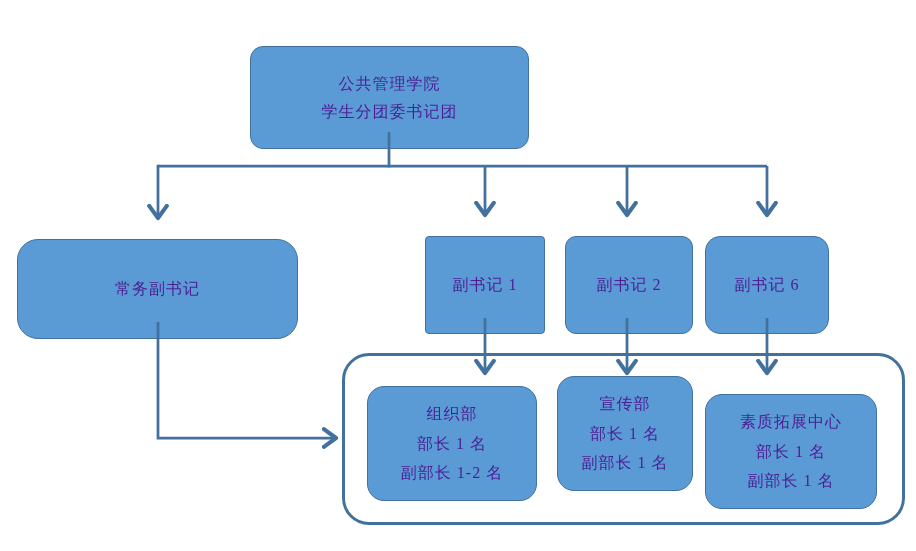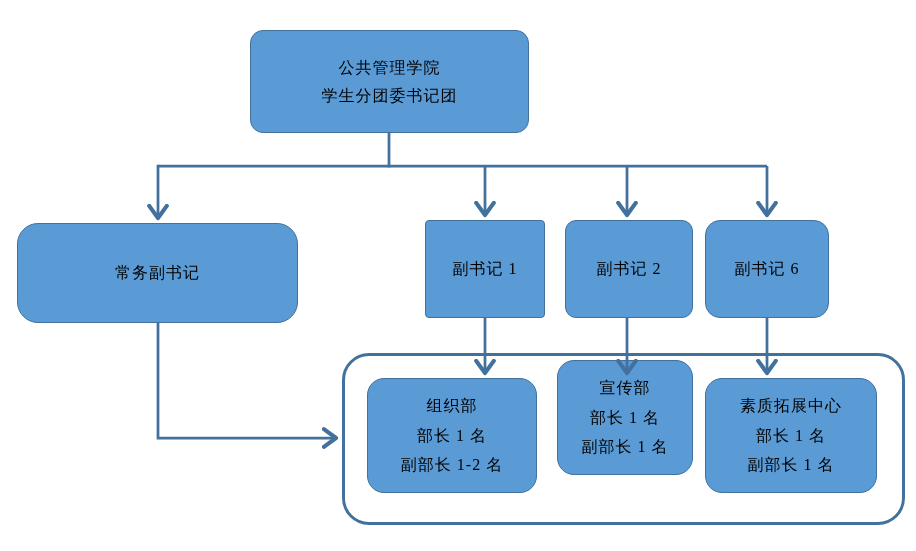--- a/index.html
+++ b/index.html
@@ -9,46 +9,47 @@
     height: 551px;
     background: #ffffff;
     font-family: "Liberation Serif", "DejaVu Serif", serif;
     overflow: hidden;
   }
   .node {
     position: absolute;
     box-sizing: border-box;
     background: #5B9BD5;
     border: 1.5px solid #41719C;
-    color: #000000;
+    color: #4c1d95;
     display: flex;
     flex-direction: column;
     align-items: center;
     justify-content: center;
     text-align: right;
     font-size: 16px;
     letter-spacing: 1px;
     line-height: 28px;
+    margin-top: 16px;
   }
   .node .line { display: block; white-space: nowrap; }
   .root-box     { left: 250px; top: 30px;  width: 279px; height: 103px; border-radius: 13px; }
   .exec-box     { left: 17px;  top: 223px; width: 281px; height: 100px; border-radius: 21px; }
   .ds1-box      { left: 425px; top: 220px; width: 120px; height: 98px;  border-radius: 4px; }
   .ds2-box      { left: 565px; top: 220px; width: 128px; height: 98px;  border-radius: 11px; }
   .ds3-box      { left: 705px; top: 220px; width: 124px; height: 98px;  border-radius: 15px; }
   .container-box {
     position: absolute;
     box-sizing: border-box;
     left: 342px; top: 353px; width: 563px; height: 172px;
     background: #ffffff;
     border: 3px solid #41719C;
     border-radius: 27px;
   }
   .dept-box { line-height: 29.5px; }
-  .dept1-box { left: 367px; top: 378px; width: 170px; height: 115px; border-radius: 17px; }
+  .dept1-box { left: 367px; top: 370px; width: 170px; height: 115px; border-radius: 17px; }
   .dept2-box { left: 557px; top: 360px; width: 136px; height: 115px; border-radius: 17px; }
   .dept3-box { left: 705px; top: 378px; width: 172px; height: 115px; border-radius: 17px; }
   .connector-layer {
     position: absolute;
     left: 0; top: 0;
     width: 916px; height: 551px;
     pointer-events: none;
     z-index: 5;
   }
 </style>

